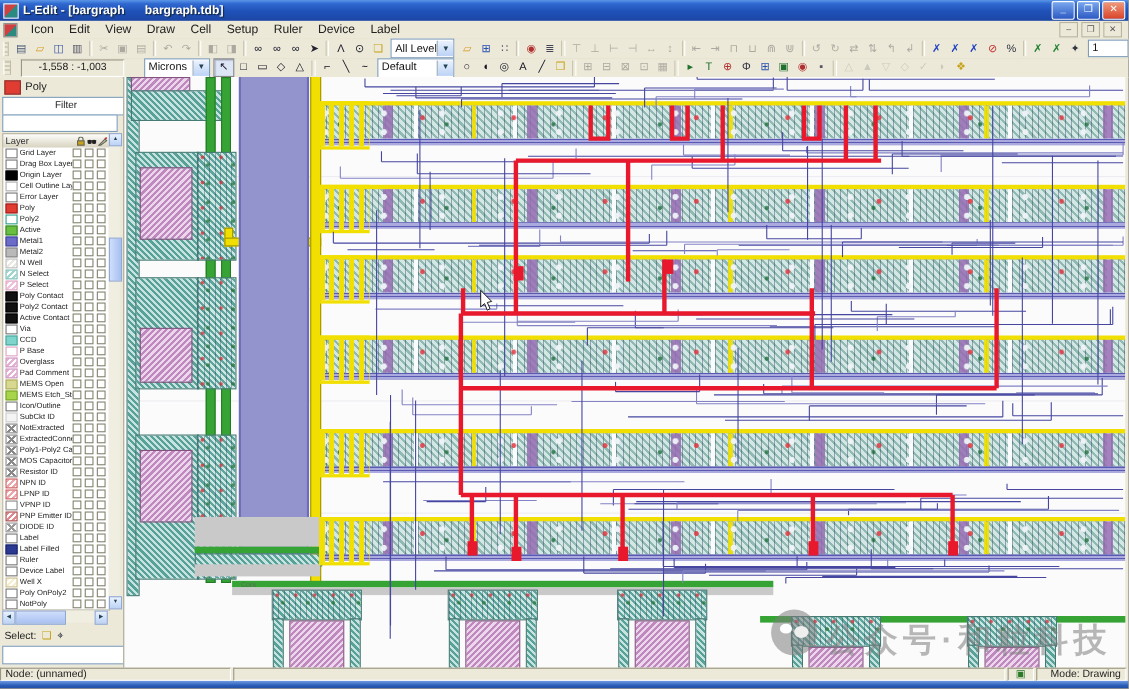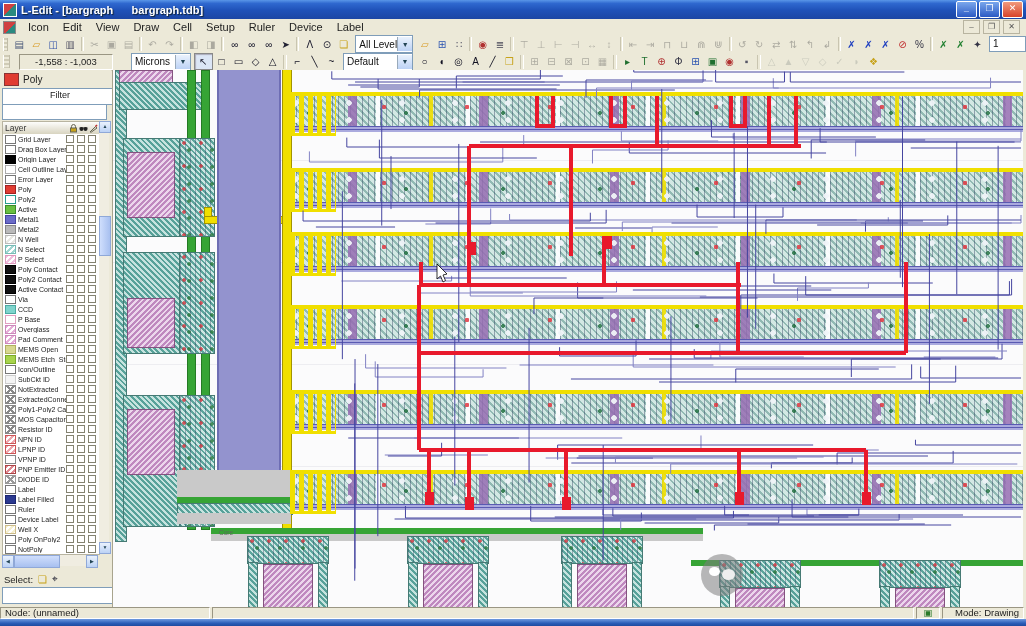--- a/index.html
+++ b/index.html
@@ -956,20 +956,21 @@
         <rect x="622" y="422" width="9" height="13" fill="#e8192c"></rect>
         <rect x="749" y="422" width="9" height="13" fill="#e8192c"></rect>
         <rect x="354" y="172" width="9" height="13" fill="#e8192c"></rect>
         <rect x="490" y="166" width="9" height="13" fill="#e8192c"></rect>
         <polygon points="324,194 324,209 327.5,206 330,212 332.5,210.5 330,205 334,204" fill="#fff" stroke="#000" stroke-width="0.8"></polygon>
       </svg>
       <div class="abs" style="left: 588px; top: 484px; width: 42px; height: 42px; border-radius: 50%; background: rgba(125, 125, 125, 0.55);">
         <div style="position:absolute;left:8px;top:13px;width:11px;height:9px;border-radius:50%;background:#fff;"></div>
         <div style="position:absolute;left:21px;top:15px;width:13px;height:11px;border-radius:50%;background:#eee;"></div>
       </div>
+      <div id="wmtext" style="left: 638px; top: 492px;">公众号·和粒科技</div>
     </div>
   <div id="canvasborder"></div>
 
   <div id="statusbar">
     <div class="sfield" style="width:200px;">Node: (unnamed)</div>
     <div class="sfield" style="flex:1;"></div>
     <div class="sfield" style="width:14px;color:#2a7a2a;text-align:center;">▣</div>
     <div class="sfield" style="width:72px;text-align:right;">Mode: Drawing</div>
   </div>
   <div id="bottomstrip"></div>

